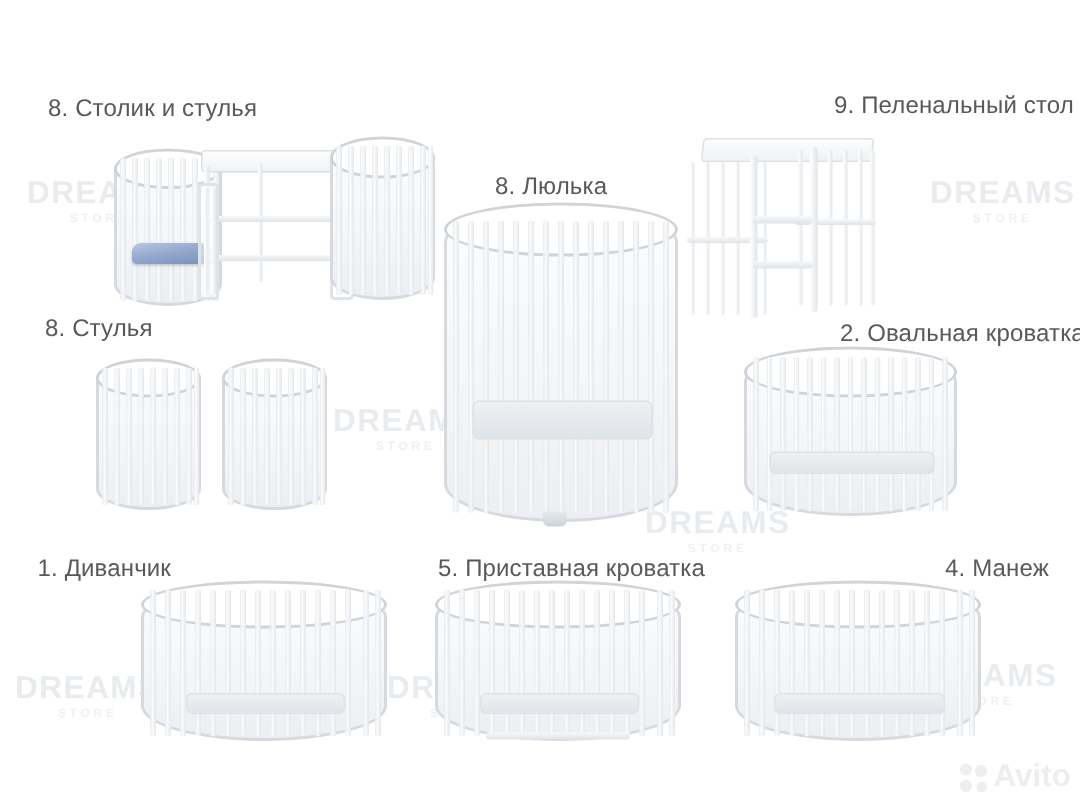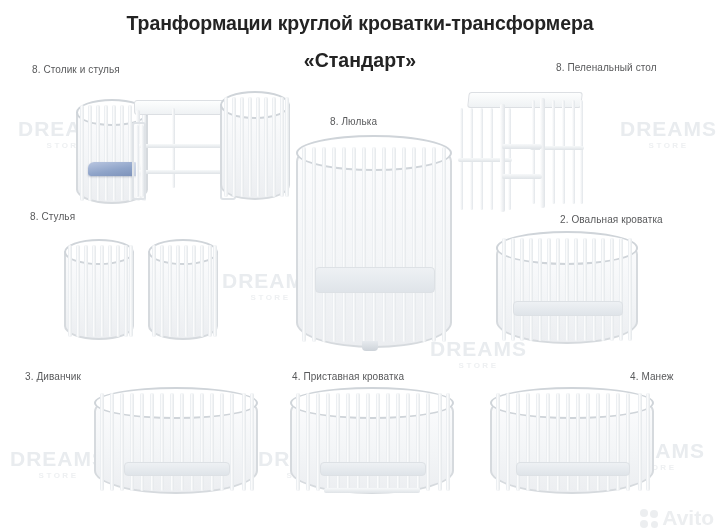--- a/index.html
+++ b/index.html
@@ -23,21 +23,21 @@
     font-size:19.5px;font-weight:bold;letter-spacing:-0.1px;
     color:#232323;line-height:26px;
   }
   .title-line2{
     font-size:19.5px;font-weight:bold;color:#232323;
     line-height:26px;margin-top:11px;
   }
 
   
   .lbl{
-    position:absolute;font-size:10px;color:#58595b;white-space:nowrap;
+    position:absolute;font-size:16px;color:#58595b;white-space:nowrap;
     letter-spacing:0.1px;
   }
 
   
   .wm{
     position:absolute;color:#e9ecef;font-weight:bold;
     text-align:center;line-height:1;pointer-events:none;
     user-select:none;
   }
   .wm .w1{font-size:21px;letter-spacing:1px;display:block;}
@@ -102,24 +102,20 @@
 
   .gate{position:absolute;}
   .gate .gframe{position:absolute;left:0;top:0;right:0;bottom:0;border:2px solid #dfe3e7;border-radius:3px;background:rgba(255,255,255,.55);}
   .gate b{position:absolute;top:4%;width:3px;height:92%;background:linear-gradient(90deg,#ffffff,#e2e6ea);border-radius:2px;display:block;}
 </style>
 </head>
 <body>
 
 <div class="stage">
 
-  <div class="title-block">
-    <div class="title-line1">Транформации круглой кроватки-трансформера</div>
-    <div class="title-line2">«Стандарт»</div>
-  </div>
 
   <div class="wm" style="left:18px;top:118px;">
     <span class="w1">DREAMS</span>
     <span class="w2">STORE</span>
   </div>
   <div class="wm" style="left:620px;top:118px;">
     <span class="w1">DREAMS</span>
     <span class="w2">STORE</span>
   </div>
   <div class="wm" style="left:222px;top:270px;">
@@ -389,26 +385,26 @@
         <b style="left:126px;"></b>
           <b style="left:136px;"></b>
           <b style="left:148px;"></b>
           <b style="left:156px;"></b>
       </div>
       <div class="mattress" style="top:70%;left:16%;width:68%;"></div>
     </div>
   </div>
 
   <div class="lbl" style="left:32px;top:64px;">8. Столик и стулья</div>
-  <div class="lbl" style="left:556px;top:62px;">8. Пеленальный стол</div>
+  <div class="lbl" style="left:556px;top:62px;">9. Пеленальный стол</div>
   <div class="lbl" style="left:330px;top:116px;">8. Люлька</div>
   <div class="lbl" style="left:30px;top:211px;">8. Стулья</div>
   <div class="lbl" style="left:560px;top:214px;">2. Овальная кроватка</div>
-  <div class="lbl" style="left:25px;top:371px;">3. Диванчик</div>
-  <div class="lbl" style="left:292px;top:371px;">4. Приставная кроватка</div>
+  <div class="lbl" style="left:25px;top:371px;">1. Диванчик</div>
+  <div class="lbl" style="left:292px;top:371px;">5. Приставная кроватка</div>
   <div class="lbl" style="left:630px;top:371px;">4. Манеж</div>
 
   <div class="avito">
     <span class="dots">
       <i></i>
         <i></i>
         <i></i>
         <i></i>
     </span>
     <span>Avito</span>

